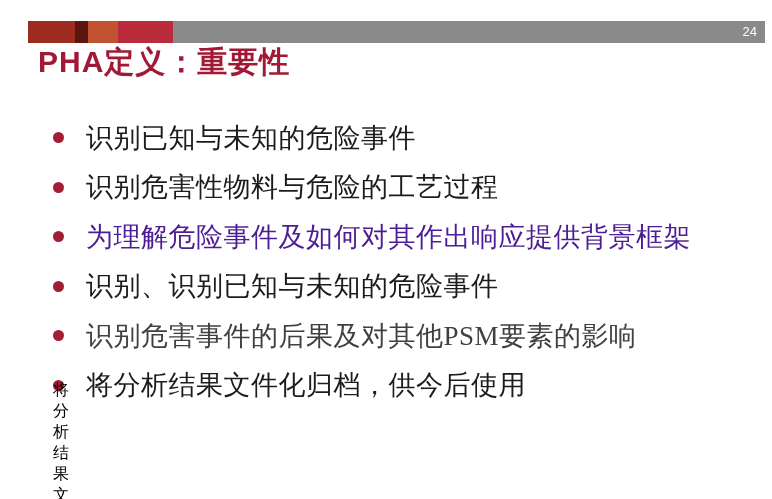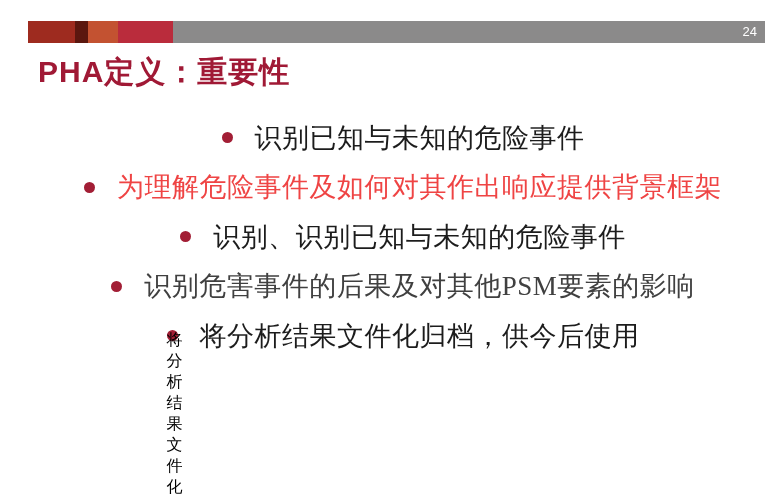--- a/index.html
+++ b/index.html
@@ -36,40 +36,39 @@
     color: #ffffff;
     font-family: "Liberation Sans", "DejaVu Sans", sans-serif;
     font-size: 13px;
     padding-right: 8px;
     line-height: 22px;
   }
   
   .title {
     position: absolute;
     left: 38px;
-    top: 52px;
+    top: 42px;
     font-family: "Liberation Sans", "DejaVu Sans", sans-serif;
     font-size: 30px;
     font-weight: bold;
     letter-spacing: 1px;
     white-space: nowrap;
   }
   
   .bullet-list {
     position: absolute;
     left: 53px;
     top: 113px;
     width: 700px;
     list-style: none;
   }
   .bullet-item {
     height: 49.5px;
     display: flex;
     align-items: center;
-    justify-content: center;
   }
   .bullet-dot {
     width: 11px;
     height: 11px;
     border-radius: 50%;
     margin-right: 22px;
     flex-shrink: 0;
   }
   .bullet-text {
     font-size: 27px;
@@ -94,21 +93,25 @@
 
   <h1 class="title" style="color: rgb(160, 25, 53);">PHA定义：重要性</h1>
 
   <ul class="bullet-list">
     <li class="bullet-item">
       <span class="bullet-dot" style="background-color: rgb(162, 30, 53);"></span>
       <span class="bullet-text" style="color: rgb(28, 28, 28);">识别已知与未知的危险事件</span>
     </li>
     <li class="bullet-item">
       <span class="bullet-dot" style="background-color: rgb(162, 30, 53);"></span>
-      <span class="bullet-text" style="color: #ef4444; font-family: Liberation Serif, serif;">为理解危险事件及如何对其作出响应提供背景框架</span>
+      <span class="bullet-text" style="color: rgb(28, 28, 28);">识别危害性物料与危险的工艺过程</span>
+    </li>
+    <li class="bullet-item">
+      <span class="bullet-dot" style="background-color: rgb(162, 30, 53);"></span>
+      <span class="bullet-text" style="color: #4c1d95; font-family: Liberation Serif, serif;">为理解危险事件及如何对其作出响应提供背景框架</span>
     </li>
     <li class="bullet-item">
       <span class="bullet-dot" style="background-color: rgb(162, 30, 53);"></span>
       <span class="bullet-text" style="color: rgb(28, 28, 28);">识别、识别已知与未知的危险事件</span>
     </li>
     <li class="bullet-item">
       <span class="bullet-dot" style="background-color: rgb(162, 30, 53);"></span>
       <span class="bullet-text" style="color: #404040;">识别危害事件的后果及对其他PSM要素的影响</span>
     </li>
     <li class="bullet-item">

